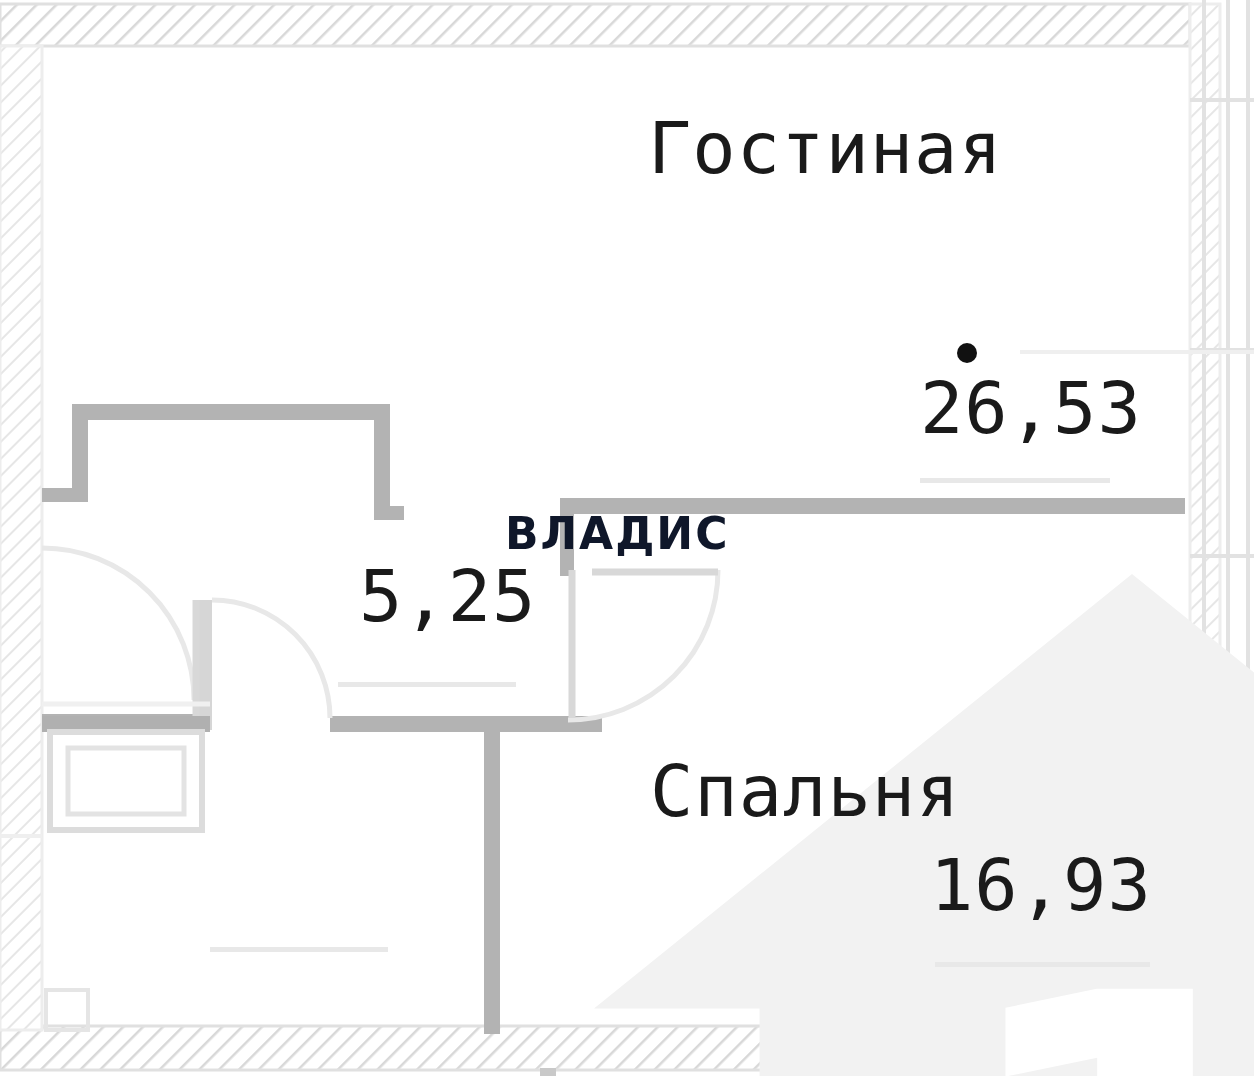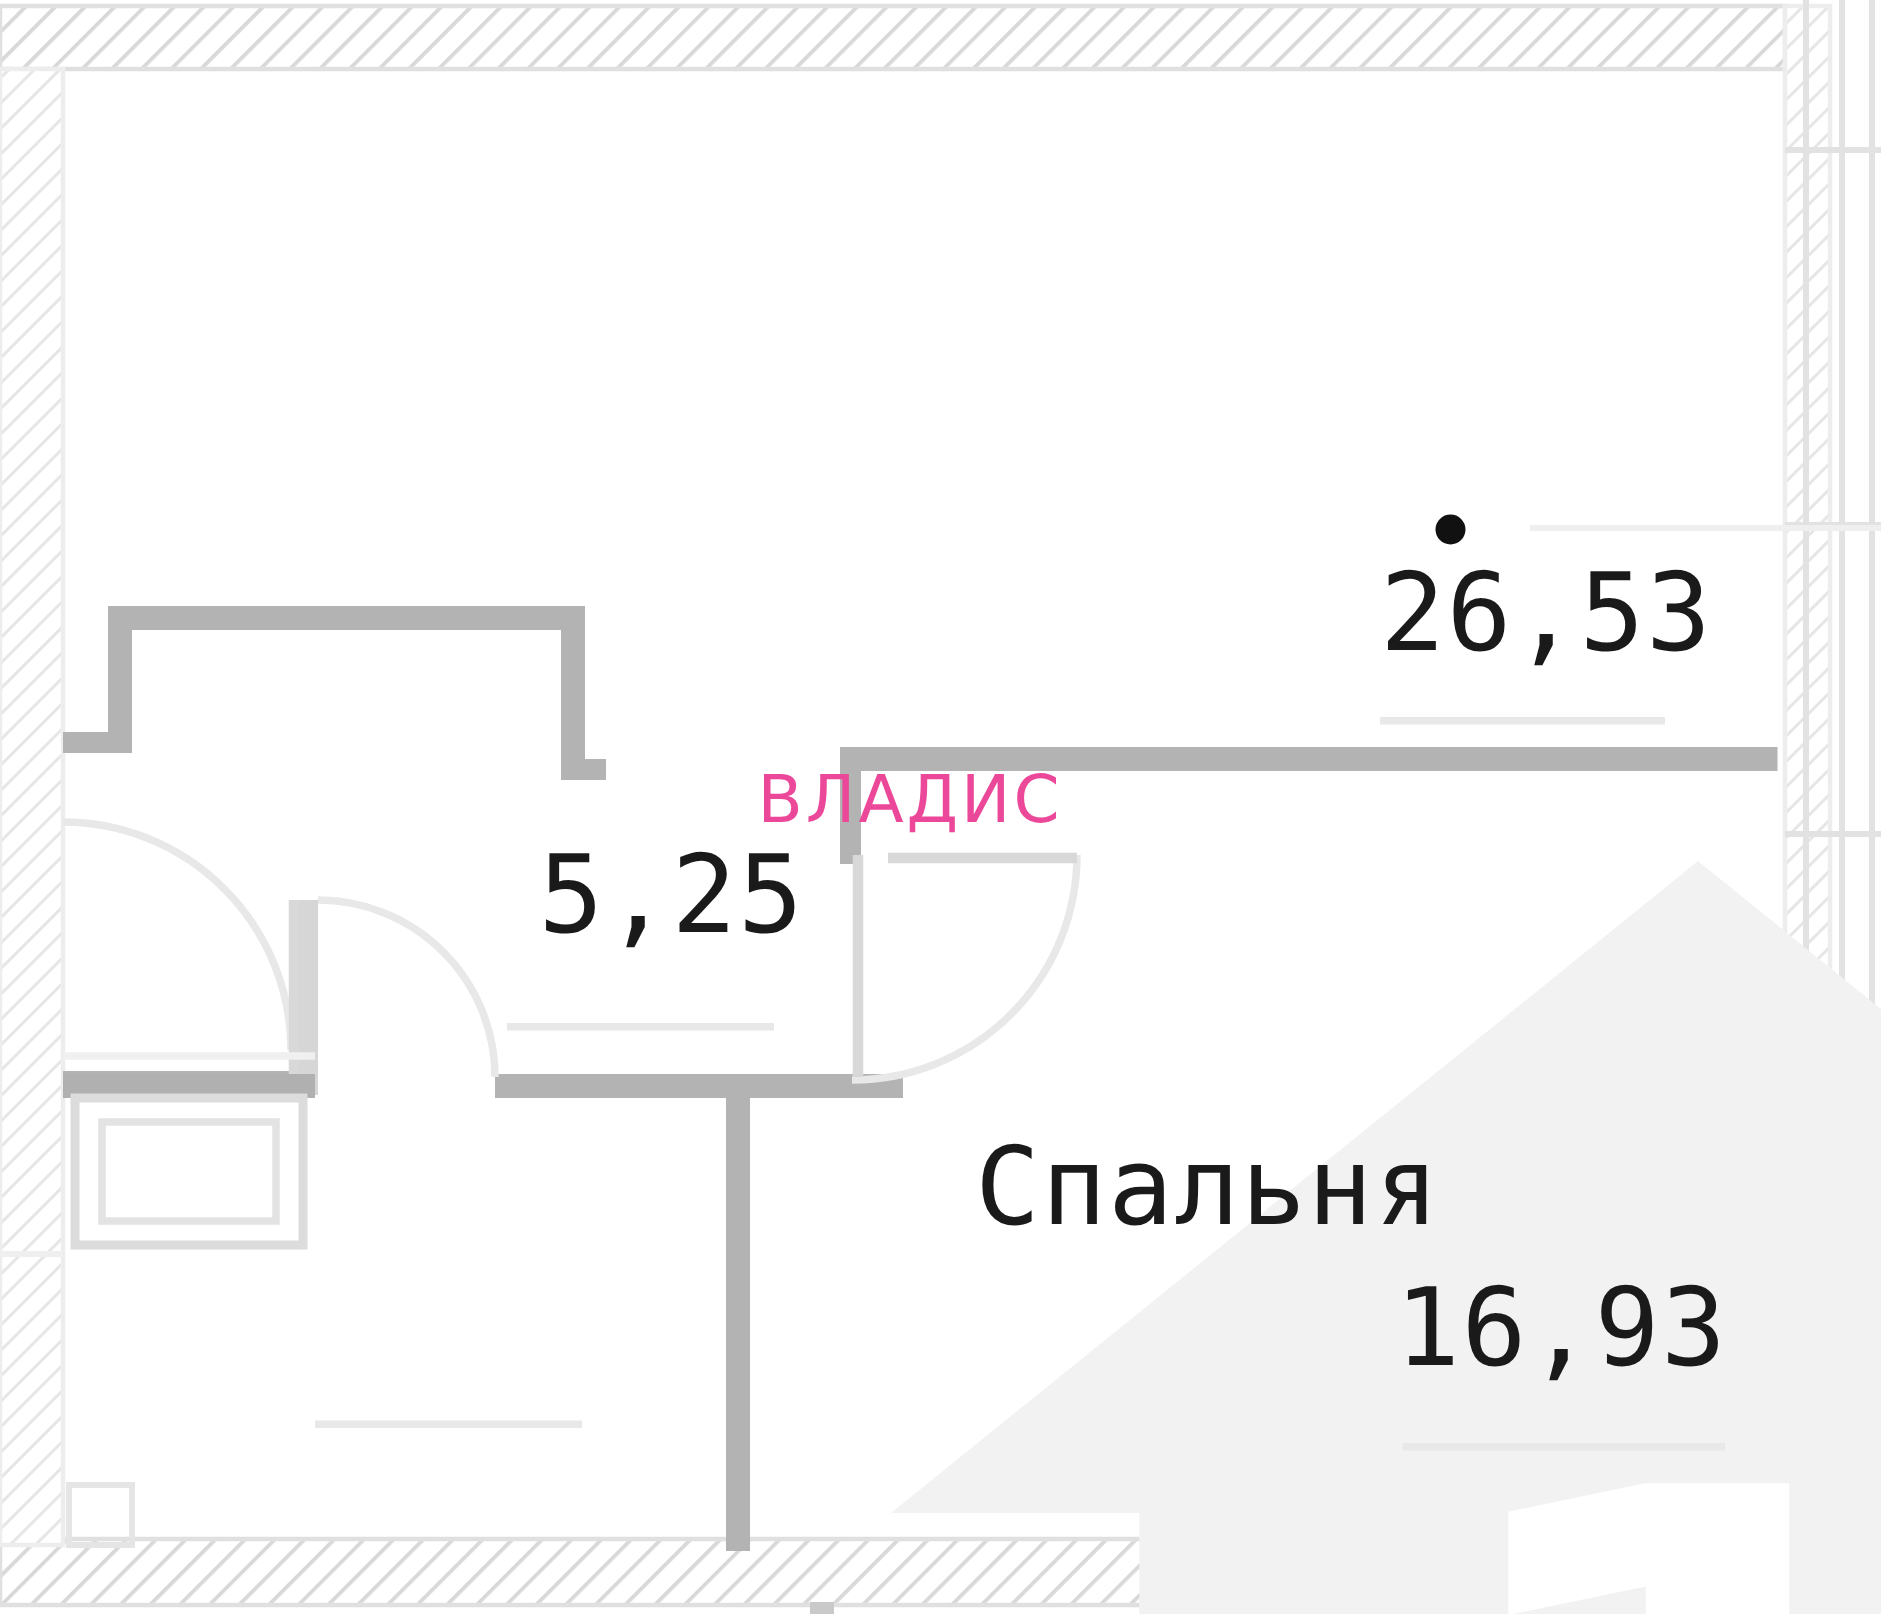--- a/index.html
+++ b/index.html
@@ -57,22 +57,22 @@
     position: absolute;
     display: flex;
     align-items: center;
     gap: 10px;
     opacity: 1;
     user-select: none;
   }
   .wm-text {
     font-family: "DejaVu Sans", "Liberation Sans", sans-serif;
     font-size: 44px;
-    font-weight: 400;
-    color: #ec4899;
+    font-weight: 700;
+    color: #0f172a;
     letter-spacing: 2px;
     line-height: 1;
   }
 </style>
 </head>
 <body>
 
 <div id="plan">
 
   <svg viewBox="0 0 1254 1076" xmlns="http://www.w3.org/2000/svg">
@@ -168,20 +168,21 @@
   </svg>
 
   <div class="watermark" style="left:505px; top:512px;">
     <svg width="56" height="52" viewBox="0 0 56 52">
       <path d="M28 3 L54 24 L46 24 L46 49 L10 49 L10 24 L2 24 Z" fill="#f2f2f2"></path>
       <text x="28" y="42" text-anchor="middle" font-family="DejaVu Sans, sans-serif" font-size="26" font-weight="700" fill="#ffffff">1</text>
     </svg>
     <span class="wm-text">ВЛАДИС</span>
   </div>
 
+  <div class="label room-title" style="left:648px; top:112px;">Гостиная</div>
   <div class="dot-marker" style="left:957px; top:343px;"></div>
   <div class="label room-area" style="left:920px; top:372px;">26,53</div>
   <div class="area-underline" style="left:920px; top:478px; width:190px;"></div>
 
   <div class="label room-area" style="left:330px; top:560px;margin-left:29px;">5,25</div>
   <div class="area-underline" style="left:338px; top:682px; width:178px;"></div>
 
   <div class="area-underline" style="left:210px; top:947px; width:178px;"></div>
 
   <div class="label room-title" style="left:650px; top:755px;">Спальня</div>

